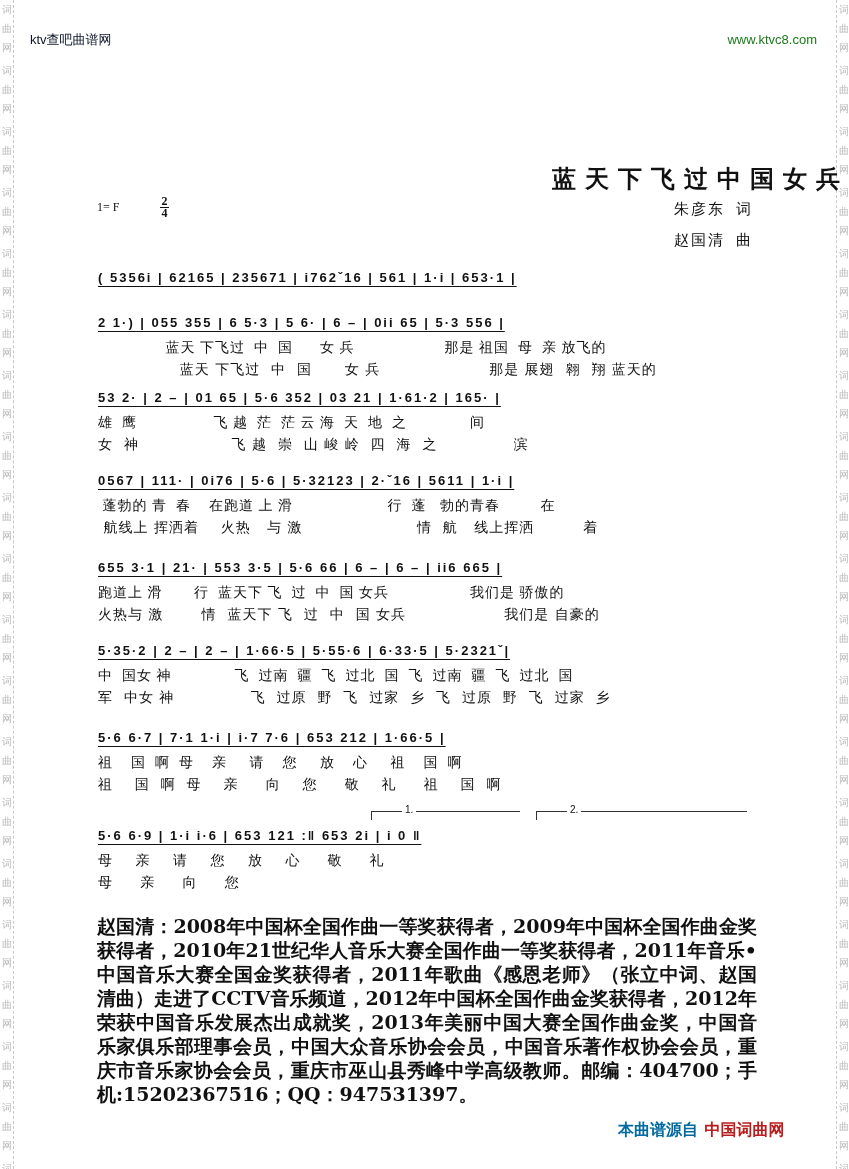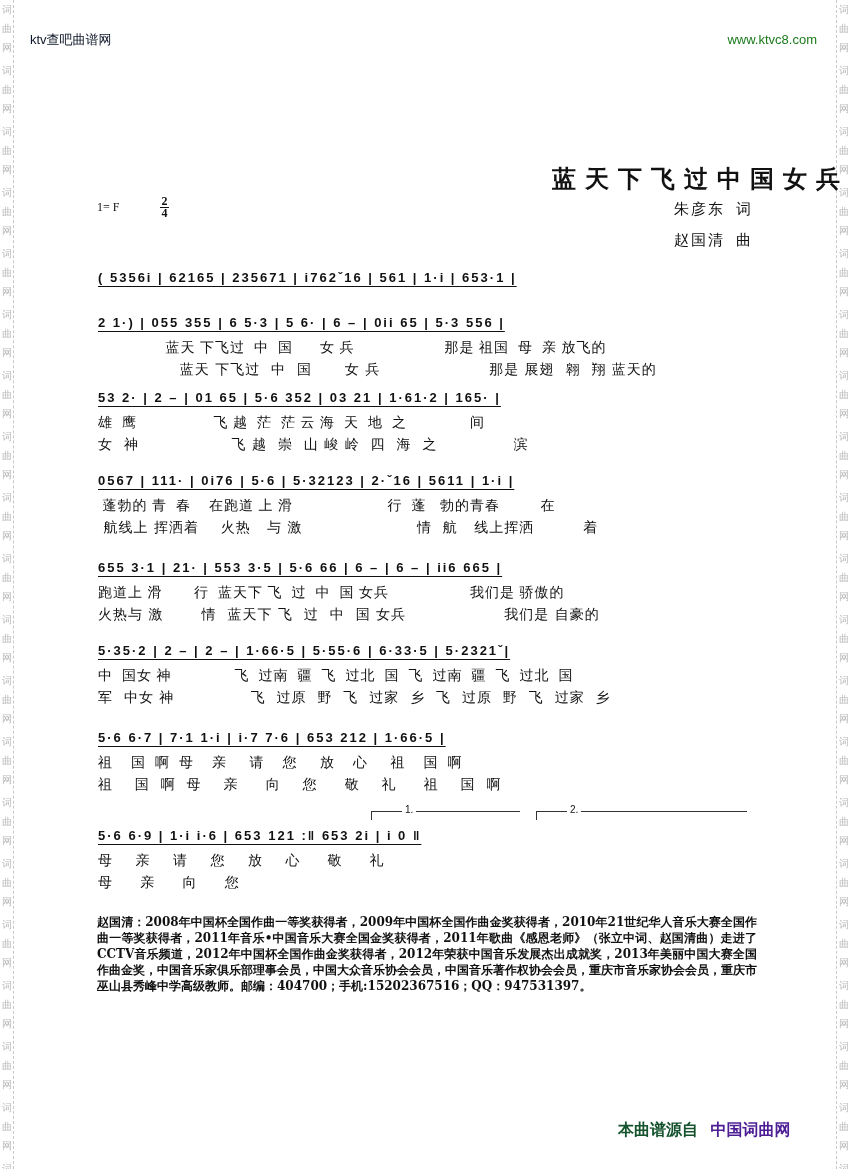--- a/index.html
+++ b/index.html
@@ -23,25 +23,25 @@
   .credit { position: absolute; right: 96px; font-family: Liberation Mono, monospace; font-size: 15px; letter-spacing: 2px; }
   .credit.lyr { top: 200px; }
   .credit.mus { top: 231px; }
   .row { position: absolute; left: 98px; width: 660px; }
   .notes { position: absolute; left: 0; top: 0; white-space: pre; font-family: "Liberation Sans", sans-serif;
            font-weight: bold; font-size: 13px; letter-spacing: 2px; text-decoration: underline; text-underline-offset: 4px; }
   .lyric { position: absolute; left: 0; white-space: pre; font-family: "DejaVu Serif", serif; font-size: 14px; letter-spacing: 1px; }
   .lyric.v1 { top: 24px; font-family: Liberation Serif, serif; }
   .lyric.v2 { top: 46px; }
   .bio { position: absolute; left: 97px; top: 914px; width: 660px; font-family: "DejaVu Serif", serif;
-         font-weight: bold; font-size: 12px; line-height: 16px; text-align: justify; }
+         font-weight: bold; font-size: 19px; line-height: 24px; text-align: justify; }
   .bio p { margin: 0; }
   .source { position: absolute; left: 618px; top: 1120px; font-size: 16px; font-weight: bold; }
-  .source .src-label { color: #14532d; margin-right: 8px; }
-  .source .src-site { color: #4c1d95; font-family: Liberation Serif, serif; }
+  .source .src-label { color: #0369a1; margin-right: 2px; }
+  .source .src-site { color: #b91c1c; font-family: Liberation Serif, serif; }
   .volta { position: absolute; border-top: 1px solid #333; border-left: 1px solid #333; height: 8px; font-size: 10px; }
   .volta span { position: absolute; top: -8px; left: 30px; background: #fff; padding: 0 3px; }
 </style>
 </head>
 <body>
 
 <div class="side-rule left"></div>
 <div class="side-rule right"></div>
 
 <div class="watermark left" id="wm-left">

